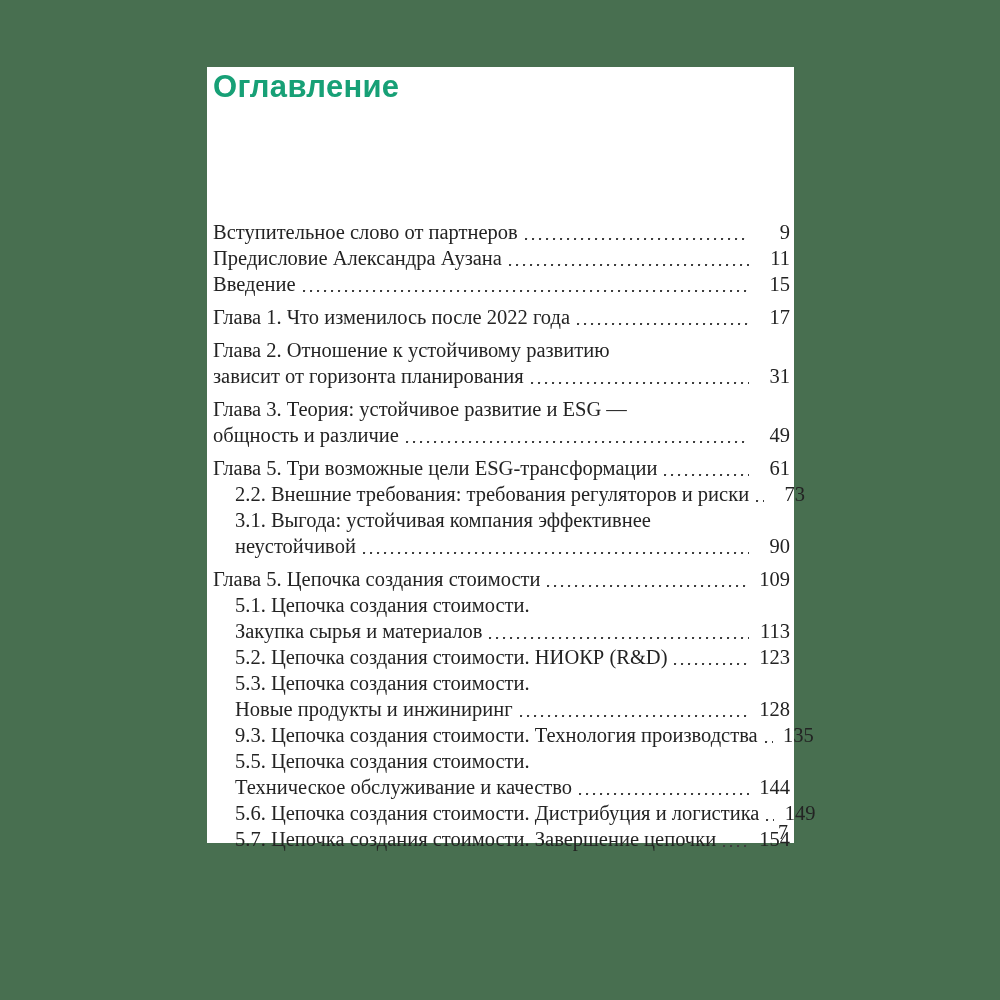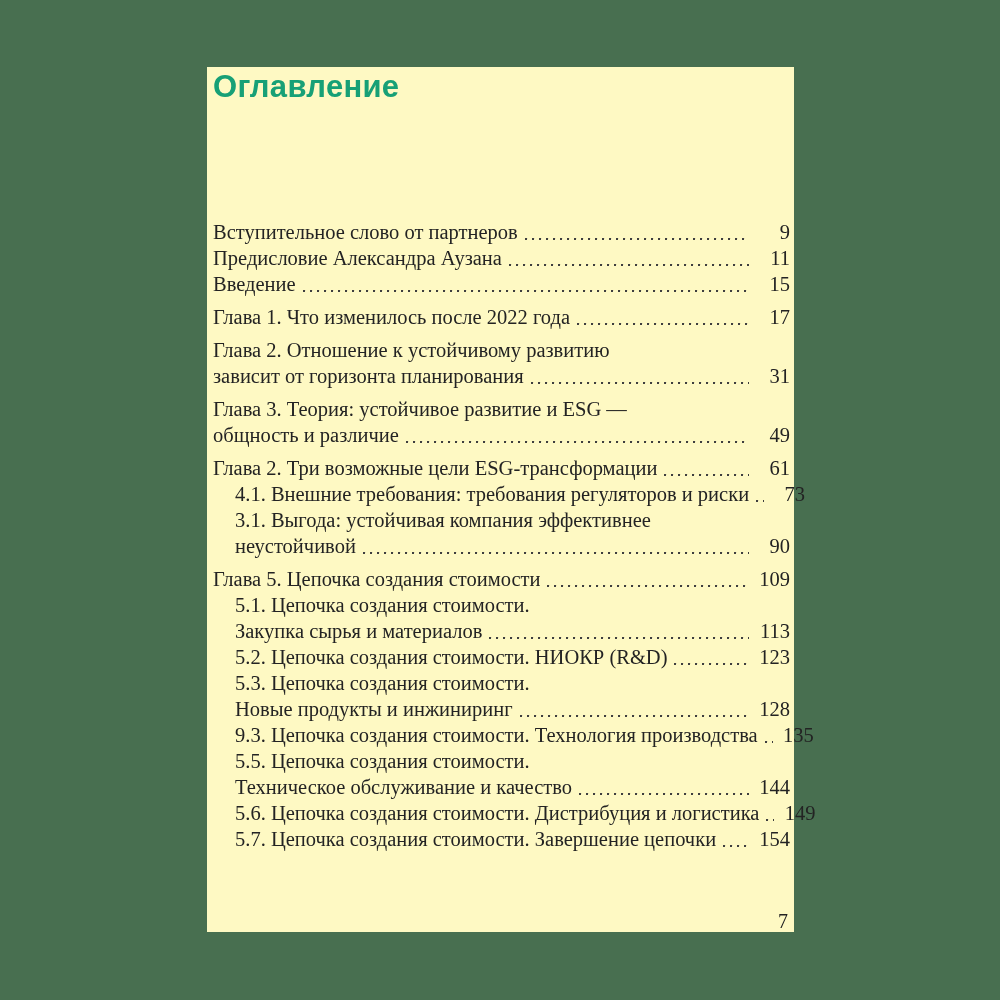--- a/index.html
+++ b/index.html
@@ -7,22 +7,22 @@
   body {
     background: #486f50;
     position: relative;
     font-family: "Liberation Serif", serif;
   }
   .page {
     position: absolute;
     left: 207px;
     top: 67px;
     width: 587px;
-    height: 865px;
-    background: #fef9c3;
+    height: 776px;
+    background: #ffffff;
     padding-left: 21px;
   }
   .title {
     position: absolute;
     left: 6px;
     top: 2px;
     font-family: "Liberation Sans", sans-serif;
     font-weight: bold;
     font-size: 31px;
     letter-spacing: 0.3px;
@@ -114,26 +114,26 @@
           <span class="label">Глава 3. Теория: устойчивое развитие и ESG —</span>
         </div>
         <div class="row">
           <span class="label">общность и различие</span>
           <span class="dots"></span>
           <span class="pagenum">49</span>
         </div>
       </div>
       <div class="group">
         <div class="row">
-          <span class="label">Глава 2. Три возможные цели ESG-трансформации</span>
+          <span class="label">Глава 5. Три возможные цели ESG-трансформации</span>
           <span class="dots"></span>
           <span class="pagenum">61</span>
         </div>
         <div class="row indent">
-          <span class="label">4.1. Внешние требования: требования регуляторов и риски</span>
+          <span class="label">2.2. Внешние требования: требования регуляторов и риски</span>
           <span class="dots"></span>
           <span class="pagenum">73</span>
         </div>
         <div class="row indent">
           <span class="label">3.1. Выгода: устойчивая компания эффективнее</span>
         </div>
         <div class="row indent">
           <span class="label">неустойчивой</span>
           <span class="dots"></span>
           <span class="pagenum">90</span>

